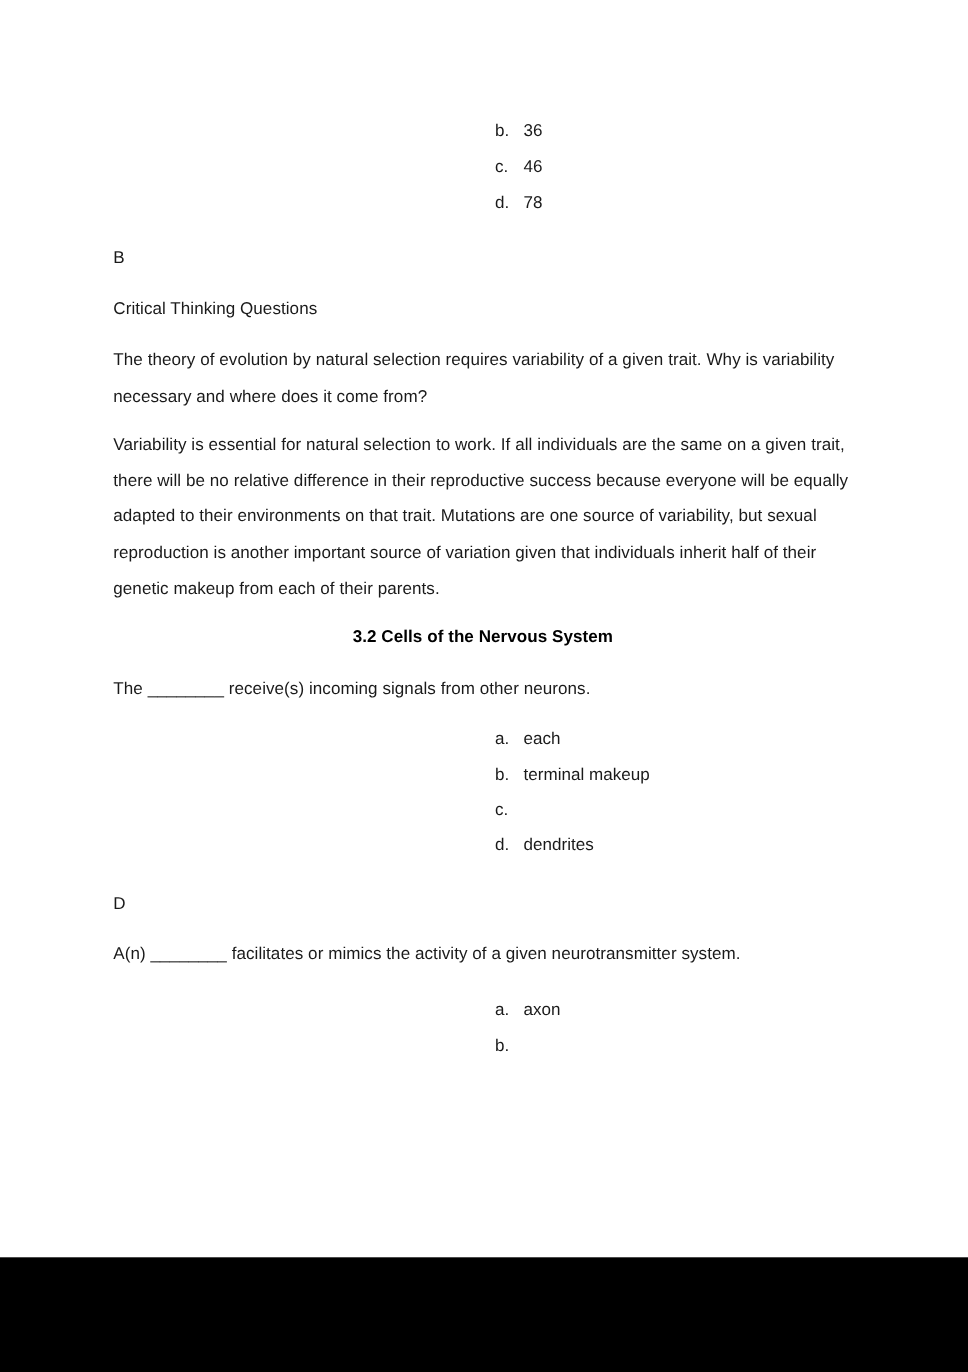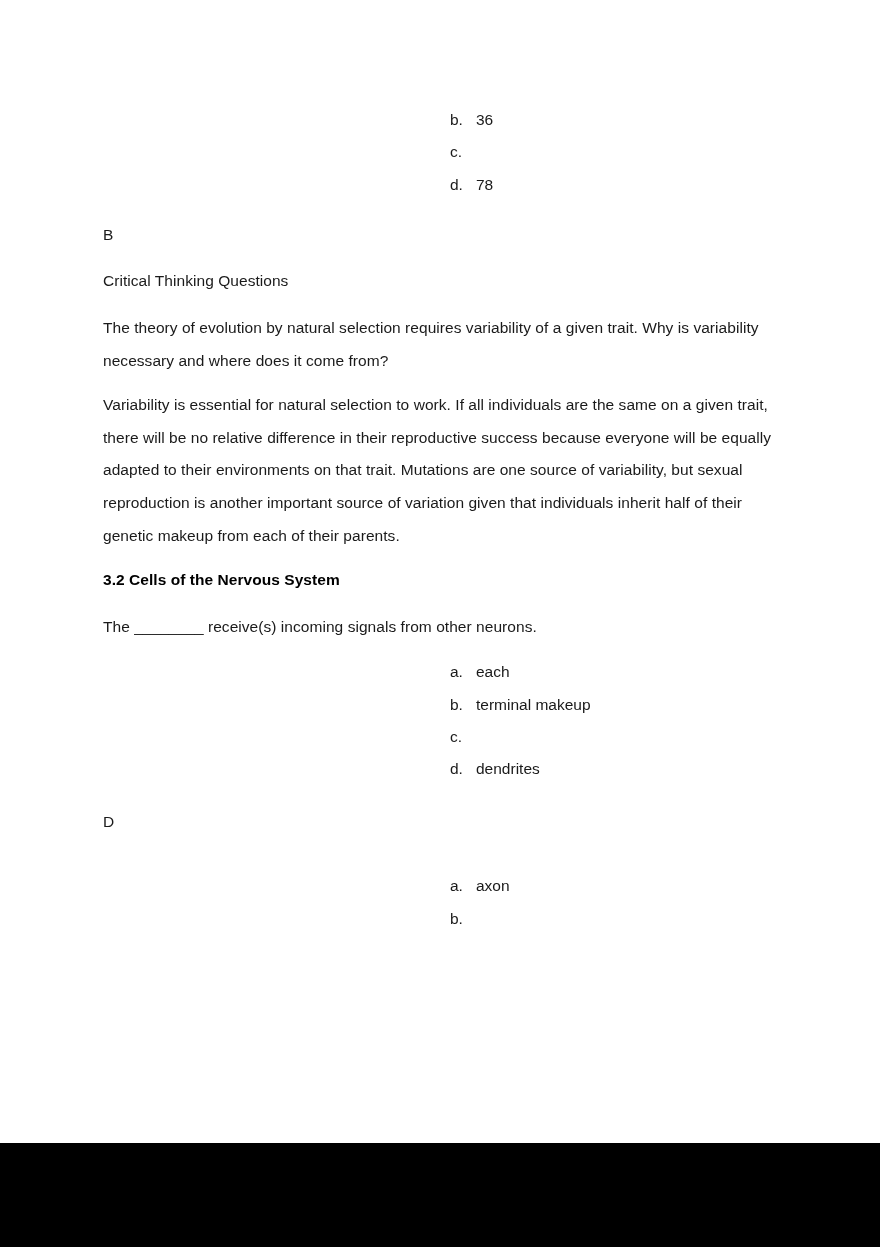--- a/index.html
+++ b/index.html
@@ -39,20 +39,21 @@
   .para.answer-letter {
     line-height: 32.6px;
   }
   .heading-bold {
     font-size: 15.5px;
     line-height: 32.6px;
     font-weight: bold;
     color: #000000;
     margin: 0;
     letter-spacing: 0.05px;
+    text-align: center;
   }
   
   .options {
     list-style: none;
     margin: 0;
     padding: 0;
   }
   .options li {
     display: flex;
     align-items: flex-start;
@@ -102,20 +103,21 @@
 
     <div class="sp-top"></div>
 
     <ul class="options">
       <li>
         <span class="opt-marker">b.</span>
         <span class="opt-text">36</span>
       </li>
       <li>
         <span class="opt-marker">c.</span>
+        <span class="opt-text">46</span>
       </li>
       <li>
         <span class="opt-marker">d.</span>
         <span class="opt-text">78</span>
       </li>
     </ul>
 
     <div class="sp-after-opts"></div>
 
     <p class="para answer-letter">B</p>
@@ -159,20 +161,21 @@
         <span class="opt-text">dendrites</span>
       </li>
     </ul>
 
     <div class="sp-before-ans2"></div>
 
     <p class="para answer-letter">D</p>
 
     <div class="sp-before-q2"></div>
 
+    <p class="para"><span>A(n) </span><span class="blank">________</span><span> facilitates or mimics the activity of a given neurotransmitter system.</span></p>
 
     <div class="sp-before-opts2"></div>
 
     <ul class="options">
       <li>
         <span class="opt-marker">a.</span>
         <span class="opt-text">axon</span>
       </li>
       <li>
         <span class="opt-marker">b.</span>

